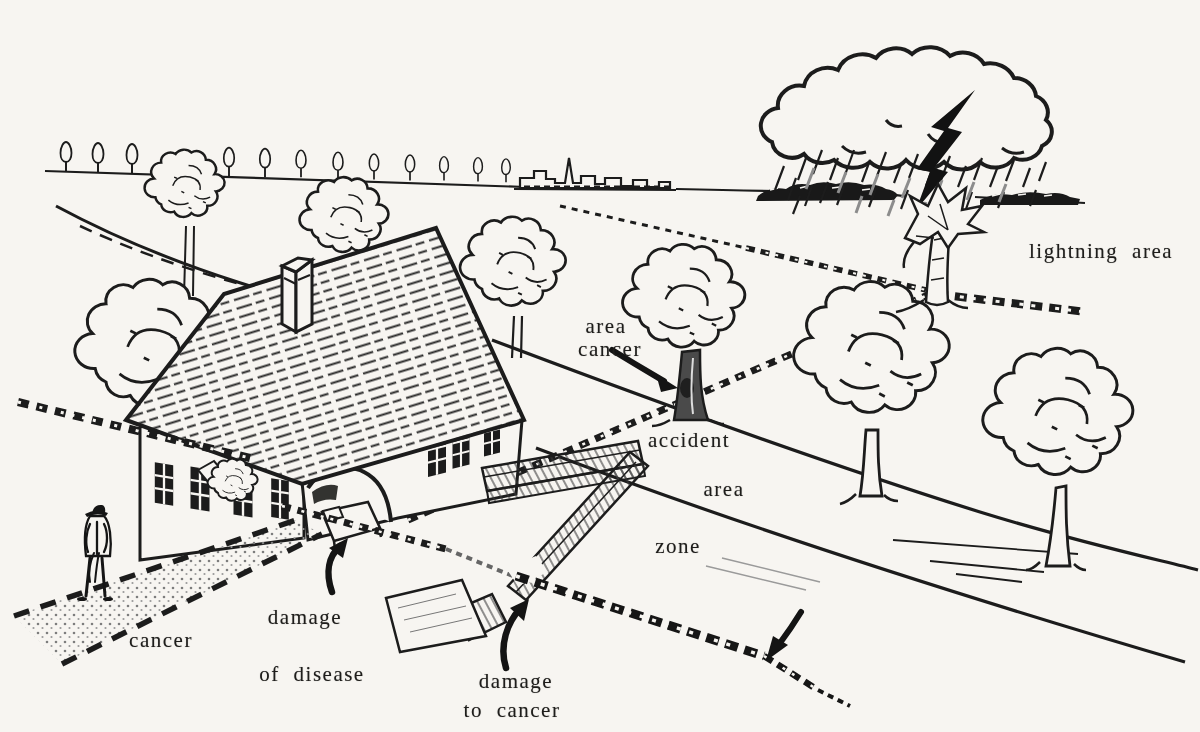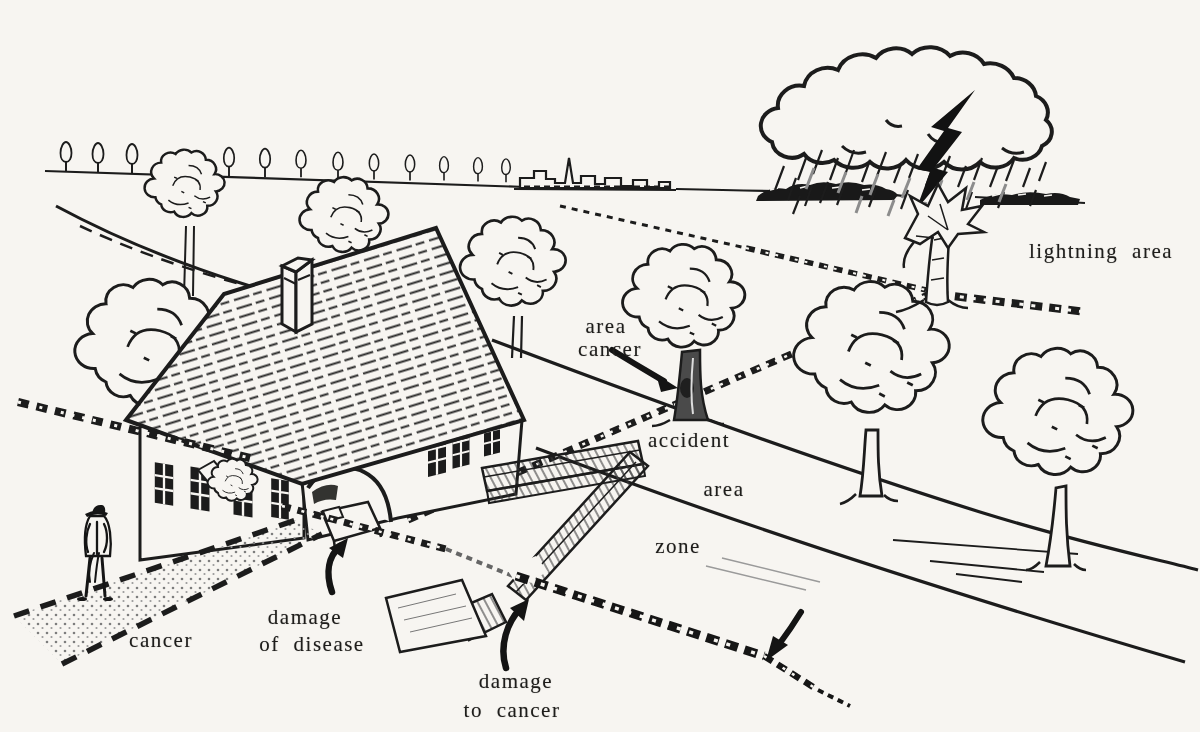--- a/index.html
+++ b/index.html
@@ -262,17 +262,17 @@
   </g>
 </svg>
 
 <div class="lbl" style="left:1101px;top:227px">lightning area</div>
 <div class="lbl" style="left:606px;top:302px">area</div>
 <div class="lbl" style="left:610px;top:325px">cancer</div>
 <div class="lbl" style="left:689px;top:416px">accident</div>
 <div class="lbl" style="left:724px;top:465px">area</div>
 <div class="lbl" style="left:678px;top:522px">zone</div>
 <div class="lbl" style="left:305px;top:593px">damage</div>
-<div class="lbl" style="left:312px;top:620px">of disease</div>
+<div class="lbl" style="left:312px;top:650px">of disease</div>
 <div class="lbl" style="left:161px;top:616px">cancer</div>
 <div class="lbl" style="left:516px;top:657px">damage</div>
 <div class="lbl" style="left:512px;top:686px">to cancer</div>
 </div>
 
 </body></html>

